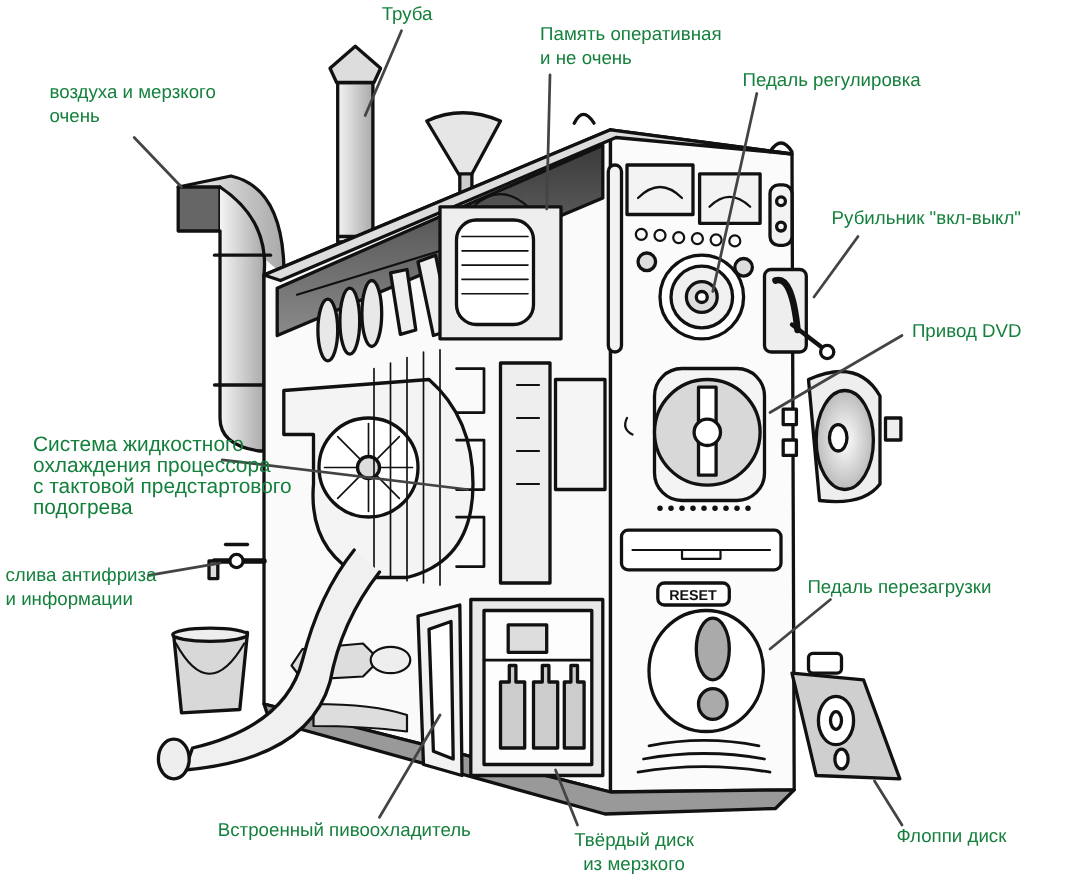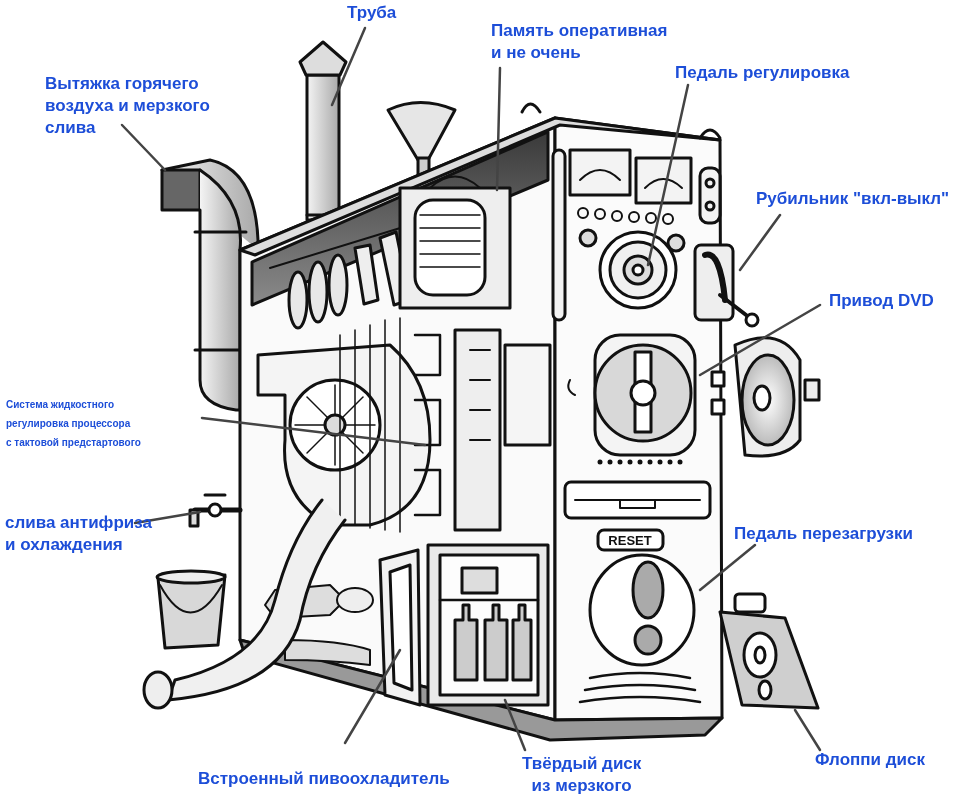--- a/index.html
+++ b/index.html
@@ -1,21 +1,21 @@
 <!DOCTYPE html>
 <html><head>
   <meta charset="utf-8">
   <style>
     html, body { margin: 0; padding: 0; background: #ffffff; }
     body { width: 976px; height: 798px; position: relative; overflow: hidden;
            font-family: "Liberation Sans", "DejaVu Sans", sans-serif; }
     #art { position: absolute; left: 0; top: 0; width: 976px; height: 798px; }
-    .lbl { position: absolute; font-weight: bold; color: #1d4ed8; font-size: 17px; line-height: 22px; white-space: nowrap; }
+    .lbl { position: absolute; font-weight: normal; color: #15803d; font-size: 17px; line-height: 22px; white-space: nowrap; }
     .lbl span { display: block; }
-    .lbl.small { font-size: 10px; line-height: 19px; }
+    .lbl.small { font-size: 19px; line-height: 19px; margin-left: 24px; }
     .r { text-align: right; }
   </style>
 </head>
 <body>
 
 <svg id="art" viewBox="0 0 976 798" xmlns="http://www.w3.org/2000/svg">
   <defs>
     <linearGradient id="g1" x1="0" x2="1" y1="0" y2="0">
       <stop offset="0" stop-color="#f4f4f4"></stop>
         <stop offset="1" stop-color="#a9a9a9"></stop>
@@ -240,23 +240,22 @@
       <line x1="820" y1="750" x2="795" y2="710"></line>
     </g>
   </g>
 </svg>
 
 <div class="lbl" style="left:347px; top:2px;">
   <span>Труба</span>
 </div>
 
 <div class="lbl" style="left:45px; top:73px;">
-  <span>Вытяжка горячего</span>
   <span>воздуха и мерзкого</span>
-  <span>слива</span>
+  <span>очень</span>
 </div>
 
 <div class="lbl" style="left:491px; top:20px;">
   <span>Память оперативная</span>
   <span>и не очень</span>
 </div>
 
 <div class="lbl r" style="left:675px; top:62px;">
   <span>Педаль регулировка</span>
 </div>
@@ -264,34 +263,35 @@
 <div class="lbl" style="left:756px; top:188px;">
   <span>Рубильник "вкл-выкл"</span>
 </div>
 
 <div class="lbl" style="left:829px; top:290px;">
   <span>Привод DVD</span>
 </div>
 
 <div class="lbl small" style="left:6px; top:395px;">
   <span>Система жидкостного</span>
-  <span>регулировка процессора</span>
+  <span>охлаждения процессора</span>
   <span>с тактовой предстартового</span>
+  <span>подогрева</span>
 </div>
 
 <div class="lbl" style="left:5px; top:512px;">
   <span>слива антифриза</span>
-  <span>и охлаждения</span>
+  <span>и информации</span>
 </div>
 
 <div class="lbl" style="left:734px; top:523px;">
   <span>Педаль перезагрузки</span>
 </div>
 
-<div class="lbl" style="left:198px; top:768px;">
+<div class="lbl" style="left:198px; top:744px;">
   <span>Встроенный пивоохладитель</span>
 </div>
 
 <div class="lbl" style="left:522px; top:753px;text-align:center;">
   <span>Твёрдый диск</span>
   <span>из мерзкого</span>
 </div>
 
 <div class="lbl" style="left:815px; top:749px;">
   <span>Флоппи диск</span>

